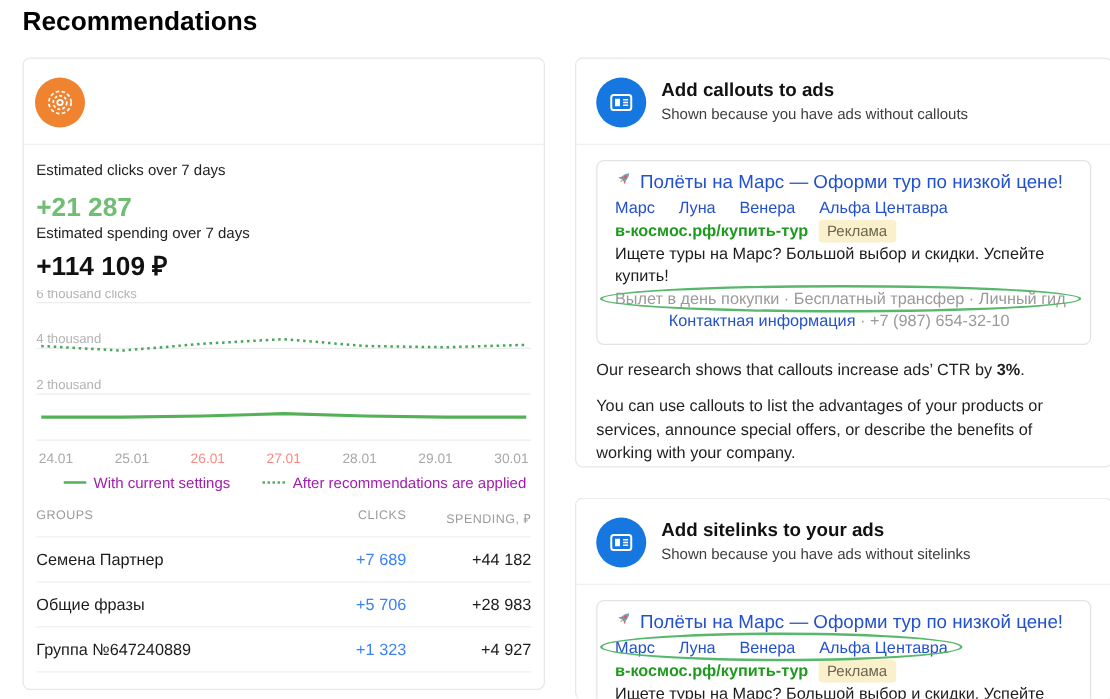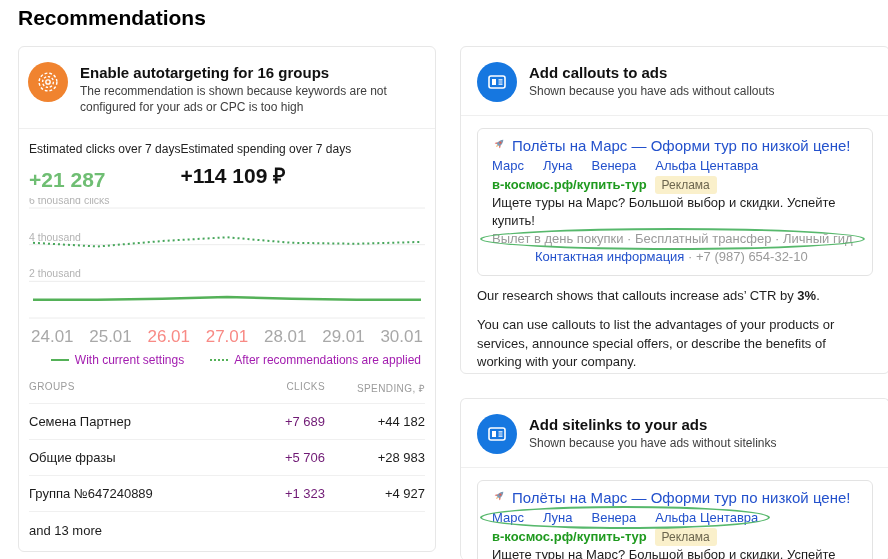--- a/index.html
+++ b/index.html
@@ -13,43 +13,43 @@
   #card-sitelinks { left:460px; top:398px; width:430px; height:162px; border-bottom:none; }
 
   .card-header { display:flex; gap:12px; align-items:flex-start; border-bottom:1px solid #efefef; padding:15px 16px 13px; }
   #card-autotargeting .card-header { padding:15px 10px 13px 9px; }
   .header-icon { width:40px; height:40px; border-radius:50%; flex:none; display:flex; align-items:center; justify-content:center; }
   .icon-orange { background:#f0832f; }
   .icon-blue { background:#1677e0; }
   .card-title { font-size:15px; font-weight:bold; color:#111; margin:2px 0 3px; }
   .card-subtitle { font-size:12px; color:#3e3e3e; line-height:1.3; max-width:350px; }
 
-  .stats-row { display:flex; padding:13px 10px 0; }
+  .stats-row { display:flex; padding:13px 10px 0;flex-direction:column; }
   .stat { min-width:140px; }
   .stat-label { font-size:12px; color:#222; }
   .stat-value { font-size:21px; font-weight:bold; margin-top:5px; color:#111; }
   .stat-green { color:#6fbe73;margin-top:12px; }
 
   .chart-wrap { padding:6px 10px 0; }
   .chart-wrap svg { display:block; width:100%; }
-  .chart-ticks { display:flex; justify-content:space-between; font-size:17px; color:#a8a8a8; padding:3px 2px 0; }
+  .chart-ticks { display:flex; justify-content:space-between; font-size:11px; color:#a8a8a8; padding:3px 2px 0; }
   .tick-red { color:#f88a85; }
   .chart-legend { display:flex; justify-content:flex-end; align-items:center; gap:10px; padding:6px 4px 0; font-size:12px; color:#a21caf; }
   .legend-item { display:flex; align-items:center; gap:6px; }
   .legend-item + .legend-item { margin-left:16px; }
   .legend-sample-solid { width:18px; border-top:2px solid #54b158; }
   .legend-sample-dotted { width:18px; border-top:2px dotted #54b158; }
 
   .grp-table { margin:8px 10px 0; font-size:13px; }
   .grp-head { display:flex; font-size:10px; color:#9b9b9b; letter-spacing:.4px; padding:6px 0 8px; border-bottom:1px solid #f0f0f0; }
   .grp-row { display:flex; padding:10px 0; border-bottom:1px solid #f0f0f0; color:#1c1c1c; }
   .col-group { flex:1; }
   .col-clicks { width:85px; text-align:right; }
   .col-spend { width:100px; text-align:right; }
-  .grp-row .col-clicks { color:#701a75; }
+  .grp-row .col-clicks { color:#3b82f6; }
   .more-row { padding:11px 0 0; font-size:13px; color:#1c1c1c; }
 
   .btn { display:inline-block; font-size:13px; line-height:1; padding:9px 16px; border-radius:5px; border:1px solid transparent; cursor:pointer; font-family:inherit; color:#111; }
   .btn-yellow { background:#fdd53f; }
   .btn-white { background:#fff; border-color:#d9d9d9; }
   .card1-buttons { padding:13px 10px; display:flex; gap:9px; }
 
   .ad-box { margin:12px 16px 0; border:1px solid #e3e3e3; border-radius:6px; padding:7px 14px 9px; }
   .ad-title-row { display:flex; align-items:flex-end; gap:6px; line-height:20px; }
   .ad-title { color:#2351cc; font-size:15px; text-decoration:none; }
@@ -76,24 +76,20 @@
 
 <section class="card" id="card-autotargeting">
   <div class="card-header">
     <span class="header-icon icon-orange">
       <svg width="26" height="26" viewBox="0 0 24 24" fill="none">
         <circle cx="12" cy="12" r="8.2" stroke="#fff" stroke-width="1.3" stroke-dasharray="2.6 1.8"></circle>
         <circle cx="12" cy="12" r="5" stroke="#fff" stroke-width="1.3" stroke-dasharray="2.2 1.6"></circle>
         <circle cx="12" cy="12" r="2" stroke="#fff" stroke-width="1.3"></circle>
       </svg>
     </span>
-    <div>
-      <div class="card-title">Enable autotargeting for 16 groups</div>
-      <div class="card-subtitle">The recommendation is shown because keywords are not configured for your ads or CPC is too high</div>
-    </div>
   </div>
 
   <div class="stats-row">
     <div class="stat">
       <div class="stat-label">Estimated clicks over 7 days</div>
       <div class="stat-value stat-green">+21 287</div>
     </div>
     <div class="stat">
       <div class="stat-label">Estimated spending over 7 days</div>
       <div class="stat-value">+114 109 ₽</div>

